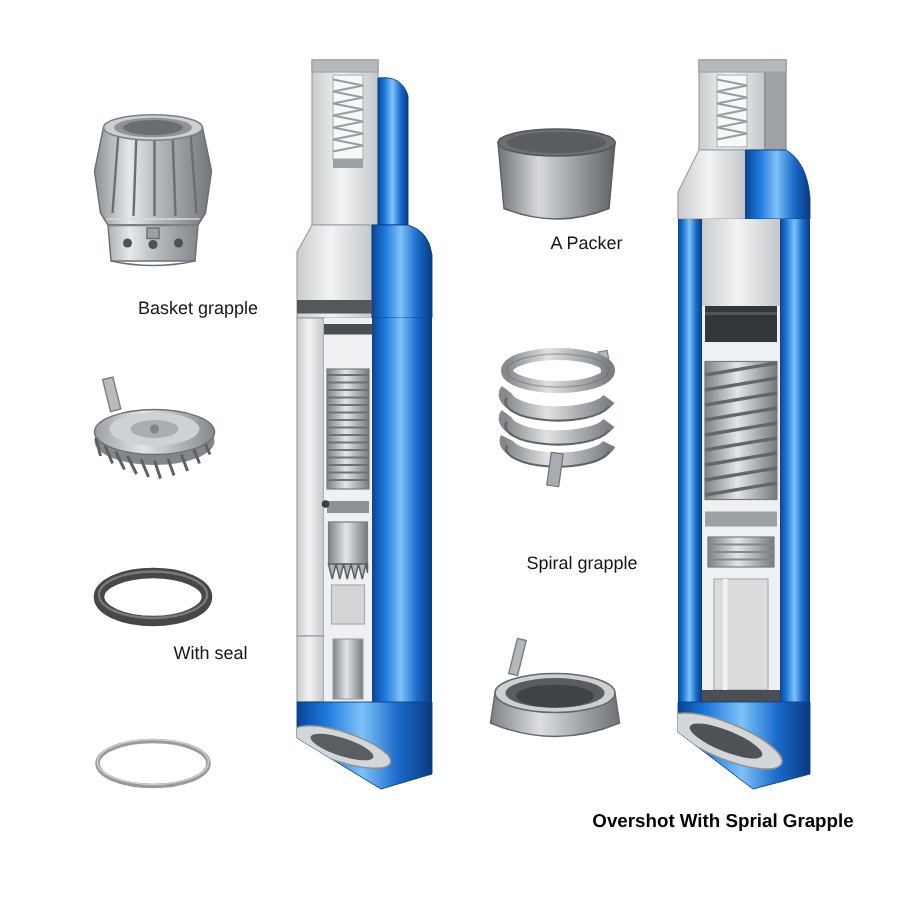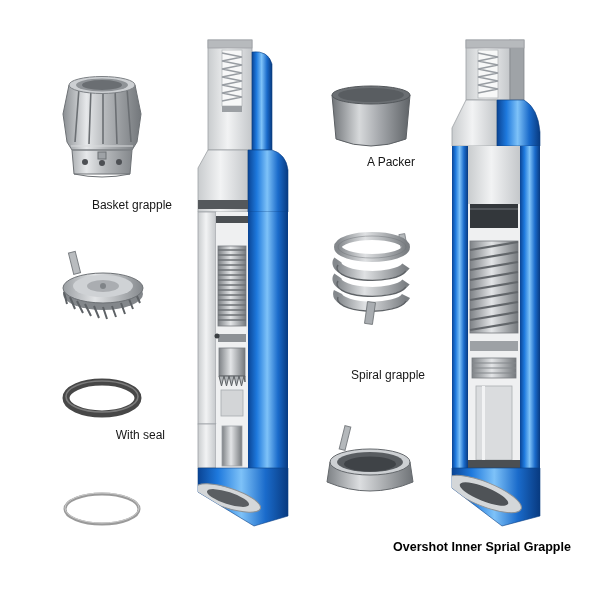--- a/index.html
+++ b/index.html
@@ -243,15 +243,15 @@
       <rect x="22" y="424" width="52" height="8" fill="#4b4f53"></rect>
 
       <path d="M6 432 L94 432 L94 480 L56 490 L6 452 Z" fill="url(#rt-blue)" stroke="#0b3f85" stroke-width="0.6"></path>
       <g clip-path="url(#rt-shoeclip)">
         <ellipse cx="38" cy="458" rx="40" ry="12" fill="#d4d7d9" stroke="#8d9195" stroke-width="1" transform="rotate(22 38 458)"></ellipse>
         <ellipse cx="38" cy="458" rx="26" ry="7" fill="#4f5357" transform="rotate(22 38 458)"></ellipse>
       </g>
     </svg>
   </div>
 
-  <div class="cap" style="left:382px; top:540px; width:200px;">Overshot Inner Sprial Grapple</div>
+  <div class="cap" style="left:382px; top:540px; width:200px;">Overshot With Sprial Grapple</div>
 
 </div>
 
 </body></html>

